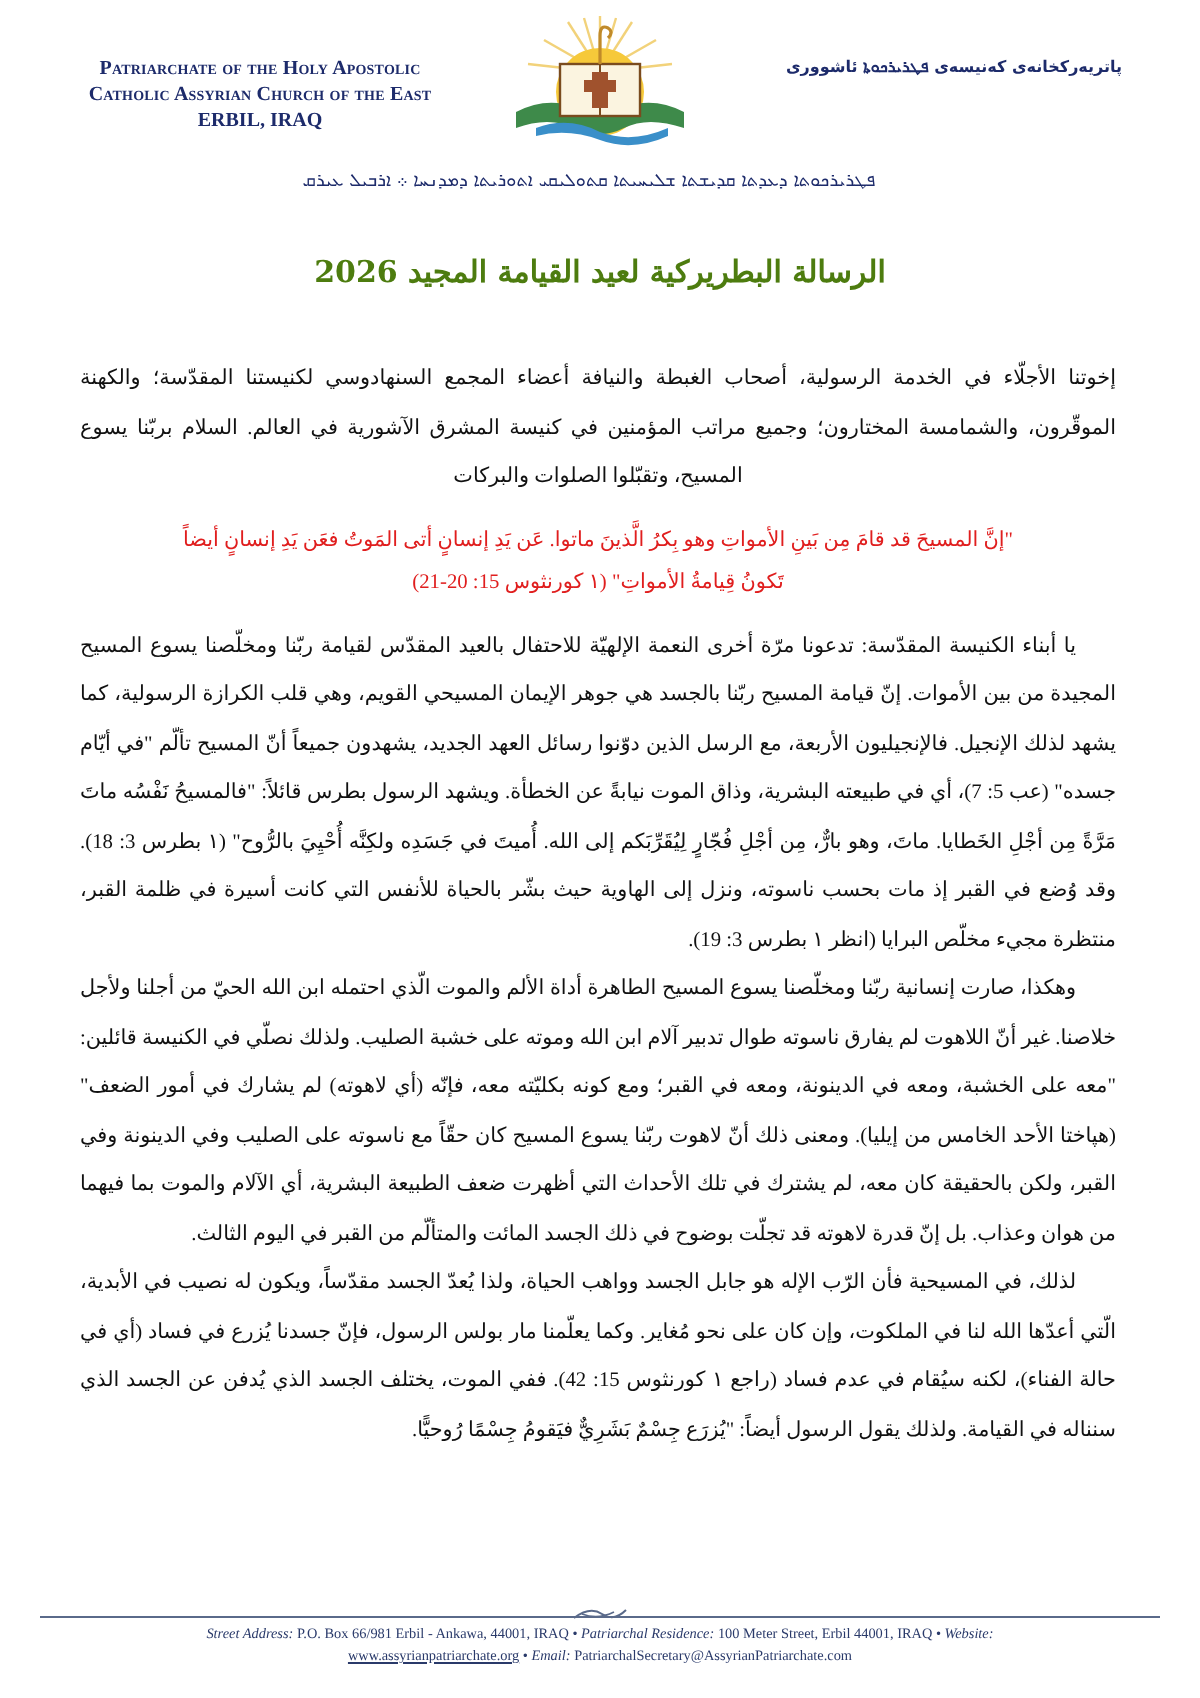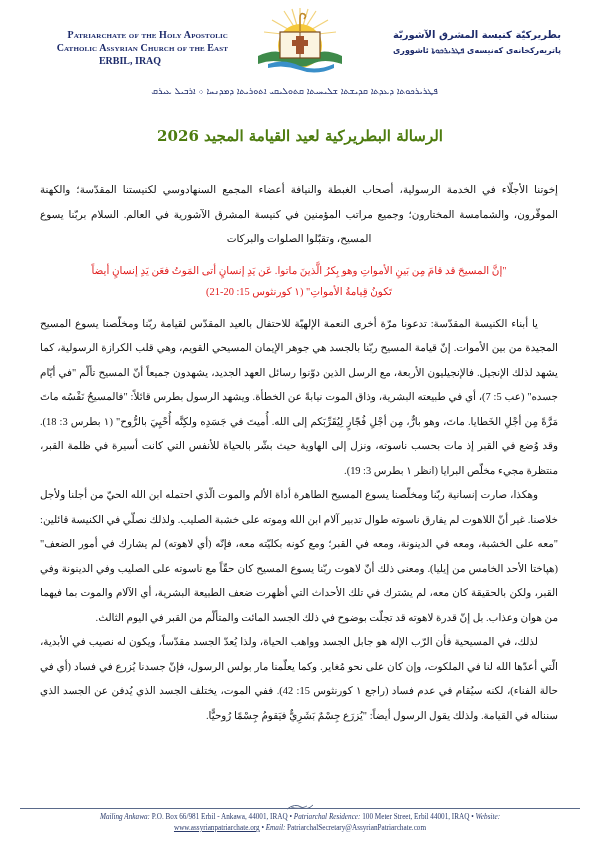--- a/index.html
+++ b/index.html
@@ -1,20 +1,20 @@
 <!DOCTYPE html>
 <html><head>
   <meta charset="utf-8">
   <style>
     html, body { margin: 0; padding: 0; background: #ffffff; }
     body { width: 600px; height: 849px; position: relative; overflow: hidden; font-family: "DejaVu Serif", serif; }
     .page { position: absolute; inset: 0; }
 
     .hdr-left { position: absolute; left: 32px; top: 28px; width: 196px; text-align: center; color: #1d2b6b; font-family: "Liberation Serif", serif; font-weight: bold; line-height: 13px; }
-    .hdr-left .l1, .hdr-left .l2 { font-size: 10px; font-variant: small-caps; letter-spacing: 0.1px; display: block; text-align: right; }
+    .hdr-left .l1, .hdr-left .l2 { font-size: 10px; font-variant: small-caps; letter-spacing: 0.1px; display: block; }
     .hdr-left .l3 { font-size: 10px; display: block; }
 
     .logo { position: absolute; left: 254px; top: 6px; width: 92px; height: 70px; }
 
     .hdr-right { position: absolute; right: 28px; top: 26px; width: 190px; text-align: center; direction: rtl; color: #1d2b6b; font-family: "DejaVu Sans", sans-serif; font-weight: bold; }
     .hdr-right .r1 { font-size: 10px; display: block; line-height: 17px; }
     .hdr-right .r2 { font-size: 8px; display: block; line-height: 15px; }
 
     .syriac { position: absolute; left: 30px; right: 41px; top: 86px; text-align: center; direction: rtl; color: #1d2b6b; font-family: "DejaVu Sans", sans-serif; font-size: 9px; letter-spacing: 0.2px; white-space: nowrap; overflow: hidden; }
 
@@ -58,21 +58,20 @@
     <circle cx="46" cy="40" r="22" fill="#f6c93a"></circle>
     <path d="M4 50 Q20 42 34 48 Q46 54 58 48 Q72 42 88 50 L88 58 Q70 52 58 58 Q46 64 34 58 Q20 52 4 58 Z" fill="#3e8a4a"></path>
     <path d="M14 58 Q30 52 46 60 Q62 66 80 58 L80 62 Q62 70 46 64 Q30 58 14 62 Z" fill="#3a8fc9"></path>
     <rect x="26" y="26" width="40" height="26" fill="#fbf4e0" stroke="#7a4b1e" stroke-width="1.2"></rect>
     <line x1="46" y1="26" x2="46" y2="52" stroke="#7a4b1e" stroke-width="1"></line>
     <path d="M42 30 h8 v4 h4 v6 h-4 v8 h-8 v-8 h-4 v-6 h4 z" fill="#a0522d"></path>
     <path d="M46 26 V12 Q46 6 50 8 Q53 10 50 13" stroke="#c08a2a" stroke-width="1.6" fill="none"></path>
   </svg>
 
   <div class="hdr-right">
-    <span class="r1">بطريركيّة كنيسة المشرق الآشوريّة</span>
     <span class="r2">پاتریەرکخانەی کەنیسەی ܦܛܪܝܪܟܘܬܐ ئاشووری</span>
   </div>
 
   <div class="syriac">ܦܛܪܝܪܟܘܬܐ ܕܥܕܬܐ ܩܕܝܫܬܐ ܫܠܝܚܝܬܐ ܩܬܘܠܝܩܝ ܐܬܘܪܝܬܐ ܕܡܕܢܚܐ ܀ ܐܪܒܝܠ ܥܝܪܩ</div>
 
   <div class="title">الرسالة البطريركية لعيد القيامة المجيد 2026</div>
 
   <div class="content">
     <p class="greeting">إخوتنا الأجلّاء في الخدمة الرسولية، أصحاب الغبطة والنيافة أعضاء المجمع السنهادوسي لكنيستنا المقدّسة؛ والكهنة الموقّرون، والشمامسة المختارون؛ وجميع مراتب المؤمنين في كنيسة المشرق الآشورية في العالم. السلام بربّنا يسوع المسيح، وتقبّلوا الصلوات والبركات</p>
     <p class="verse">
@@ -85,21 +84,21 @@
   </div>
 
   <div class="footer-line"></div>
   <svg class="footer-orn" viewBox="0 0 30 12">
     <path d="M2 8 Q10 2 16 6 Q22 10 28 4" stroke="#5a6a8a" stroke-width="1" fill="none"></path>
     <path d="M6 6 Q14 9 22 5" stroke="#5a6a8a" stroke-width="0.8" fill="none"></path>
   </svg>
 
   <div class="footer">
     <div>
-      <i>Mailing Ankawa:</i>
+      <i>Street Address:</i>
       <span>P.O. Box 66/981 Erbil - Ankawa, 44001, IRAQ</span>
       <span>•</span>
       <i>Patriarchal Residence:</i>
       <span>100 Meter Street, Erbil 44001, IRAQ</span>
       <span>•</span>
       <i>Website:</i>
     </div>
     <div>
       <a>www.assyrianpatriarchate.org</a>
       <span>•</span>

